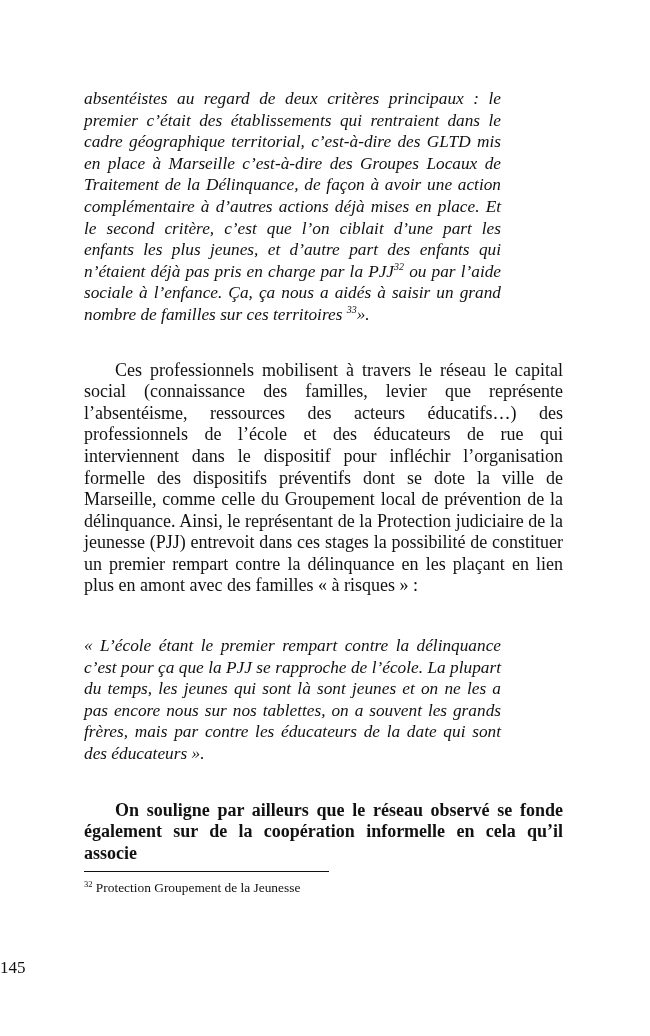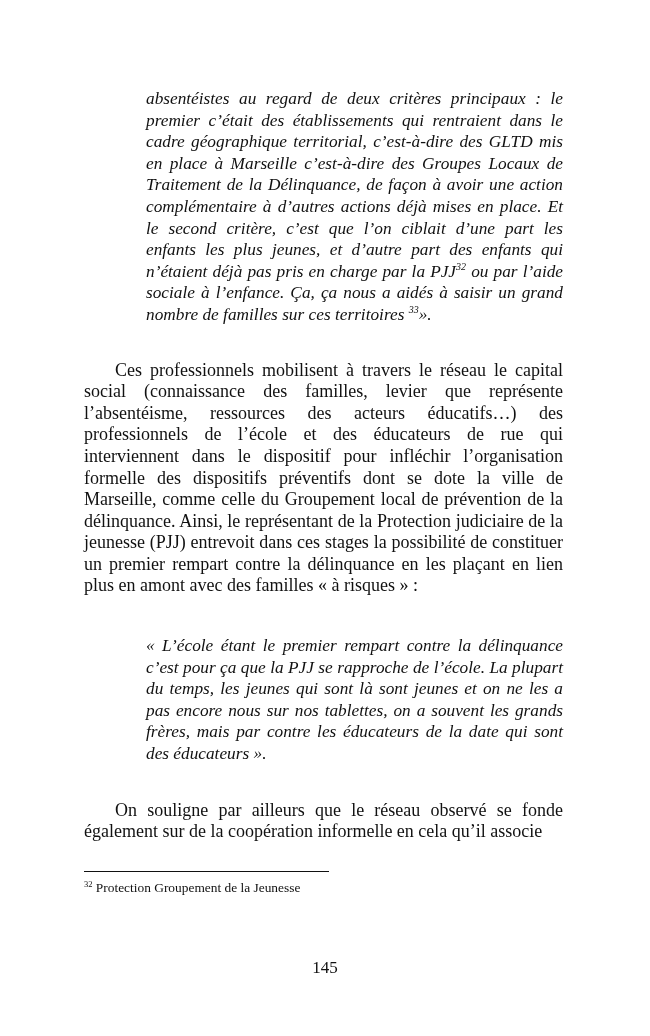--- a/index.html
+++ b/index.html
@@ -15,37 +15,36 @@
       font-family: "Liberation Serif", "DejaVu Serif", serif;
       color: #111111;
     }
     .page {
       position: absolute;
       left: 84px;
       top: 88px;
       width: 479px;
     }
     .quote {
-      margin-left: 62px;
       width: 417px;
       font-style: italic;
       font-size: 17.3px;
       line-height: 21.6px;
       text-align: justify;
     }
     .quote-1 { margin-top: 0; }
     .quote-2 { margin-top: 38px; }
     .para {
       font-size: 18px;
       line-height: 21.6px;
       text-align: justify;
       text-indent: 31px;
     }
     .para-1 { margin-top: 34px; }
-    .para-2 { margin-top: 35px; }
+    .para-2 { margin-top: 35px; font-weight: bold; }
     sup {
       font-size: 10px;
       line-height: 0;
       vertical-align: 7px;
     }
     .footnote-rule {
       position: absolute;
       left: 84px;
       top: 871px;
       width: 245px;
@@ -63,21 +62,20 @@
     }
     .footnotes sup {
       font-size: 8.5px;
       vertical-align: 5px;
     }
     .page-number {
       position: absolute;
       left: 0;
       width: 650px;
       top: 958px;
-      text-align: center;
       font-size: 17px;
     }
   </style>
 </head>
 <body>
 
 <div class="page">
   <p class="quote quote-1"><span>absentéistes au regard de deux critères principaux : le premier c’était des établissements qui rentraient dans le cadre géographique territorial, c’est-à-dire des GLTD mis en place à Marseille c’est-à-dire des Groupes Locaux de Traitement de la Délinquance, de façon à avoir une action complémentaire à d’autres actions déjà mises en place. Et le second critère, c’est que l’on ciblait d’une part les enfants les plus jeunes, et d’autre part des enfants qui n’étaient déjà pas pris en charge par la PJJ</span><sup>32</sup><span> ou par l’aide sociale à l’enfance. Ça, ça nous a aidés à saisir un grand nombre de familles sur ces territoires </span><sup>33</sup><span>».</span></p>
 
   <p class="para para-1">Ces professionnels mobilisent à travers le réseau le capital social (connaissance des familles, levier que représente l’absentéisme, ressources des acteurs éducatifs…) des professionnels de l’école et des éducateurs de rue qui interviennent dans le dispositif pour infléchir l’organisation formelle des dispositifs préventifs dont se dote la ville de Marseille, comme celle du Groupement local de prévention de la délinquance. Ainsi, le représentant de la Protection judiciaire de la jeunesse (PJJ) entrevoit dans ces stages la possibilité de constituer un premier rempart contre la délinquance en les plaçant en lien plus en amont avec des familles « à risques » :</p>

